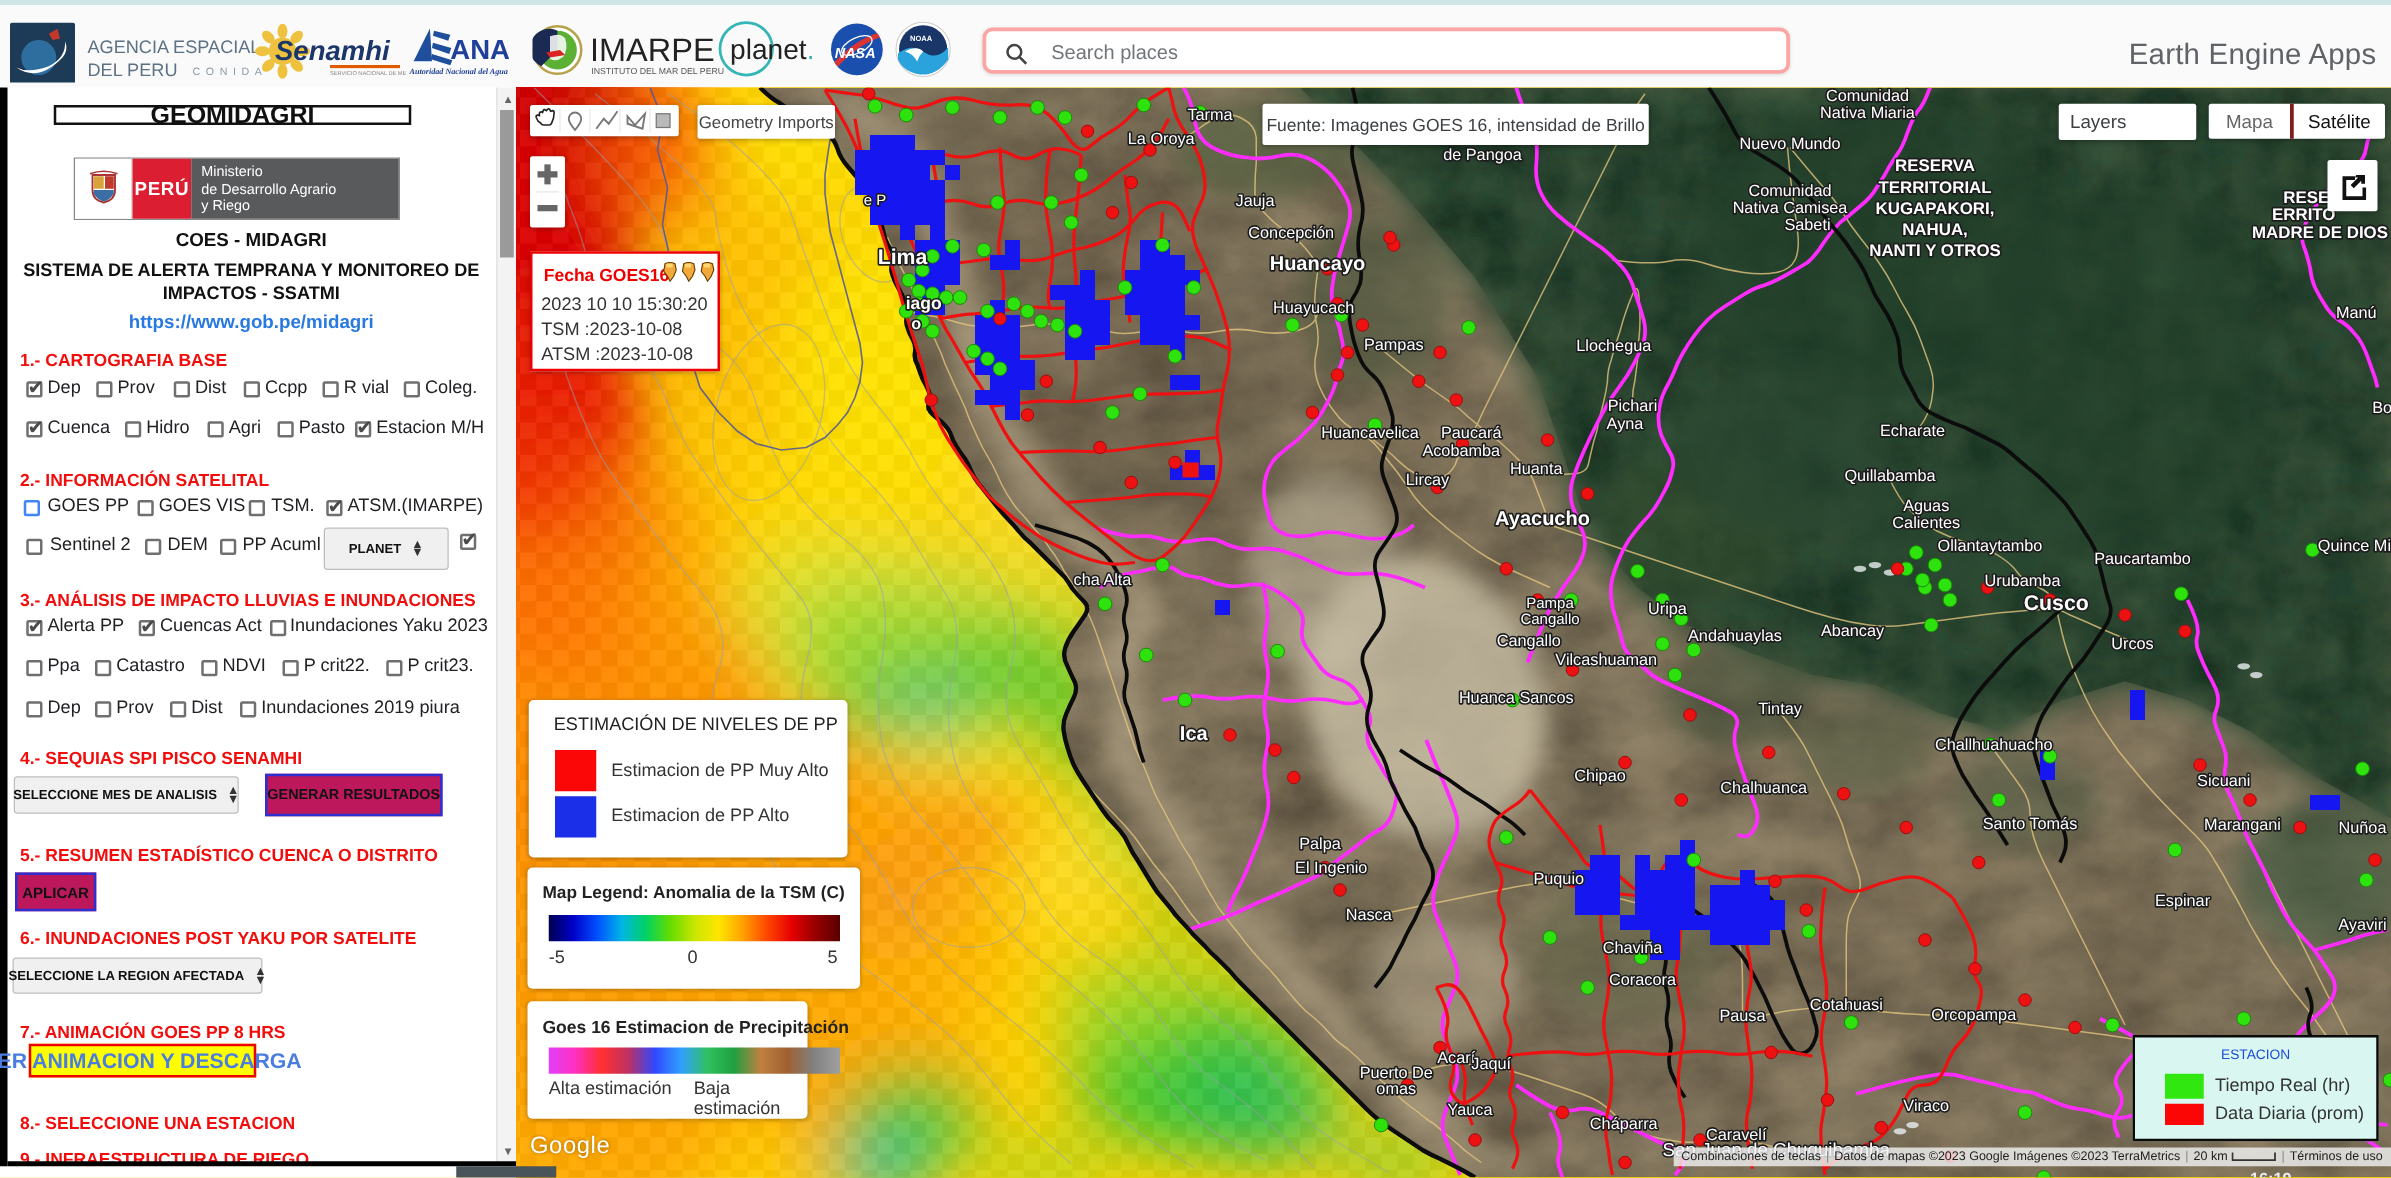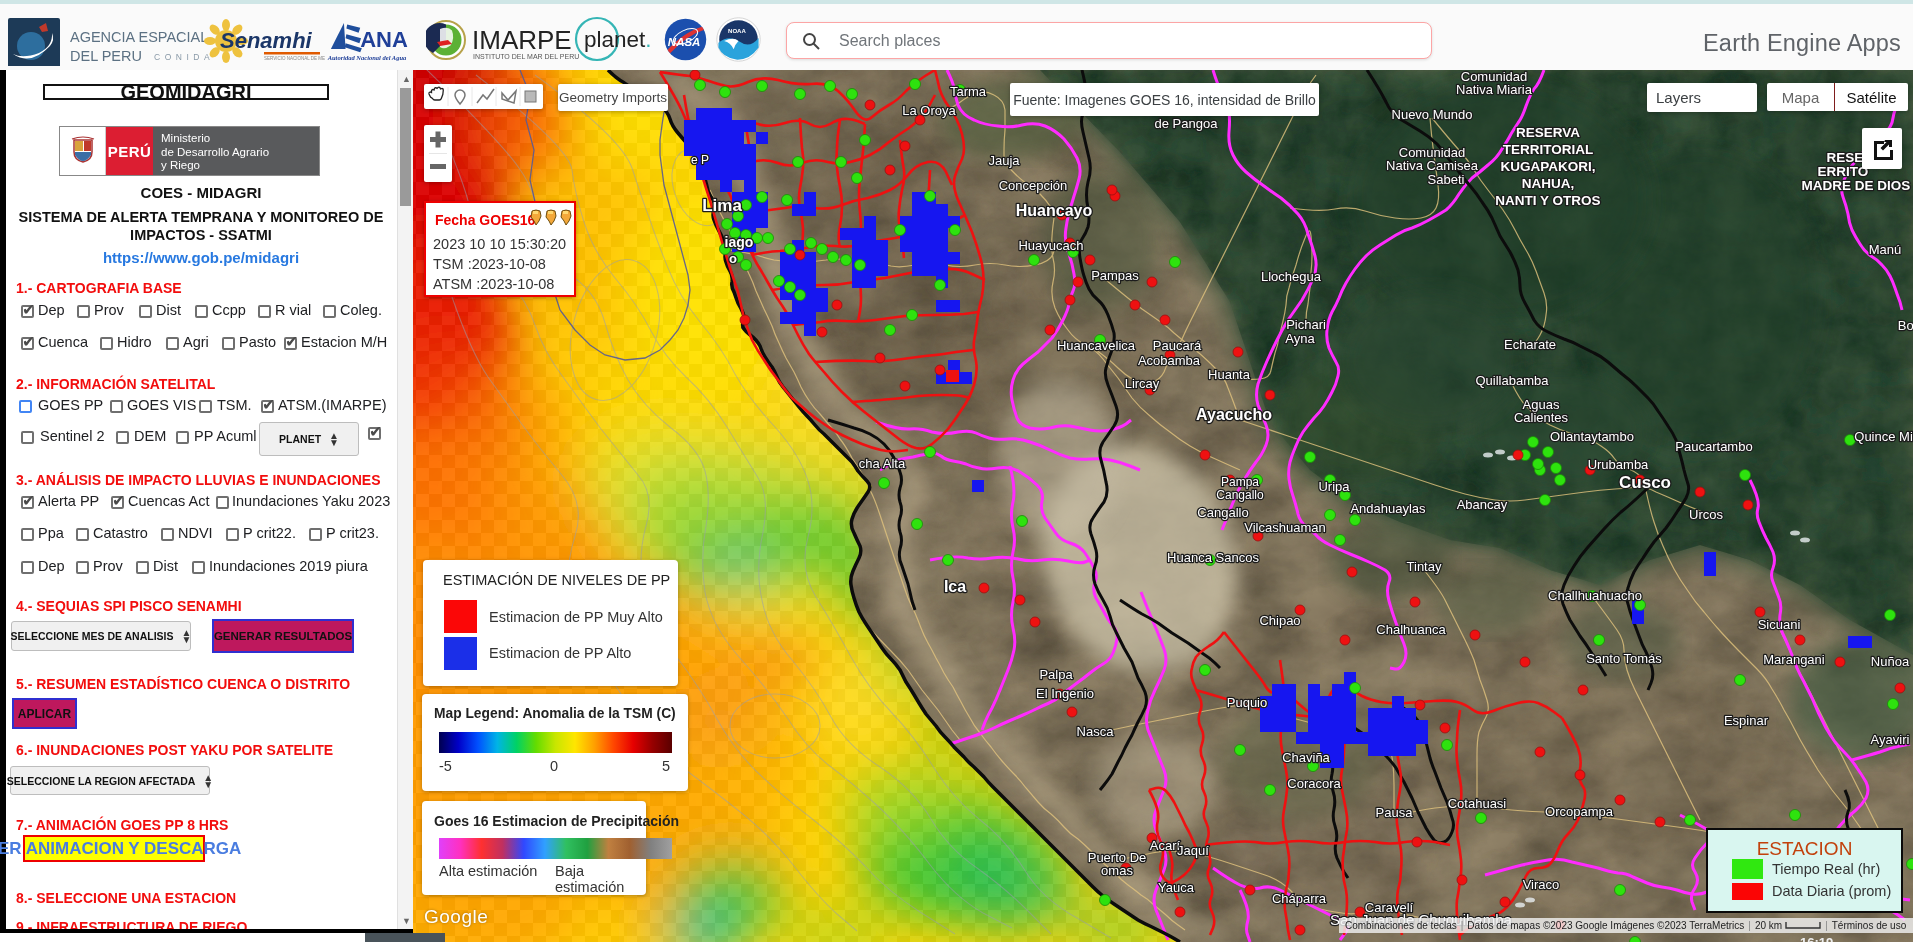--- a/index.html
+++ b/index.html
@@ -79,21 +79,21 @@
       </g>
 <text x="5" y="37" font-size="15" font-weight="bold" font-style="italic" fill="#fff" font-family="Liberation Sans,sans-serif">NASA</text>
 </svg>
 <svg class="abs" style="left:716px;top:13px" width="45" height="45" viewBox="0 0 56 56">
 <circle cx="28" cy="28" r="27" fill="#fff" stroke="#ccc"></circle>
 <circle cx="28" cy="28" r="24" fill="#1a3668"></circle>
 <path d="M3 32 Q16 22 28 30 Q42 40 53 26 L53 38 Q42 54 25 53 Q8 50 3 38 Z" fill="#2aa3dc"></path>
       <path d="M10 30 Q22 24 28 30 Q24 34 22 40 Q18 32 10 30Z" fill="#fff"></path>
 <text x="15" y="20" font-size="7.5" font-weight="bold" fill="#fff" font-family="Liberation Sans,sans-serif">NOAA</text>
 </svg>
-<div class="abs" style="left:786px;top:18px;width:646px;height:37px;background:#fff;border:1px solid #fca5a5;border-radius:8px;box-shadow:0 1px 3px rgba(0,0,0,.12)">
+<div class="abs" style="left:786px;top:18px;width:646px;height:37px;background:#fff;border:3px solid #fca5a5;border-radius:8px;box-shadow:0 1px 3px rgba(0,0,0,.12)">
 <svg class="abs" style="left:14px;top:8px" width="20" height="20" viewBox="0 0 20 20">
         <circle cx="8.5" cy="8.5" r="5.5" fill="none" stroke="#444" stroke-width="2"></circle>
         <line x1="12.5" y1="12.5" x2="18" y2="18" stroke="#444" stroke-width="2"></line>
       </svg>
 <div class="abs" style="left:52px;top:9px;font-size:16px;color:#70757a">Search places</div>
     </div>
 <div class="abs" style="left:1703px;top:26px;font-size:23.5px;white-space:nowrap;color:#5f6368;letter-spacing:.2px">Earth Engine Apps</div>
 </div>
 <div id="sidebar">
 <div class="abs" style="left:37px;top:14px;width:286px;height:16px;border:2.5px solid #111;display:flex;align-items:center;justify-content:center;font-weight:bold;font-size:20px;color:#111">GEOMIDAGRI</div>
@@ -915,21 +915,21 @@
           <rect x="33" y="3" width="5" height="3"></rect>
         </g>
       </svg>
 <div class="abs" style="left:7px;top:33px;font-size:14.5px;color:#333">2023 10 10 15:30:20</div>
 <div class="abs" style="left:7px;top:53px;font-size:14.5px;color:#333">TSM :2023-10-08</div>
 <div class="abs" style="left:7px;top:73px;font-size:14.5px;color:#333">ATSM :2023-10-08</div>
 </div>
 <div class="mbox" style="left:1010px;top:83px;width:309px;height:33px;display:flex;align-items:center;justify-content:center;font-size:14px;color:#3c4043;white-space:nowrap">Fuente: Imagenes GOES 16, intensidad de Brillo</div>
 <div class="mbox" style="left:1647px;top:83px;width:110px;height:29px;display:flex;align-items:center;font-size:15px;color:#3c4043;padding-left:9px">Layers</div>
 <div class="mbox" style="left:1767px;top:83px;width:141px;height:28px;display:flex">
-<div style="width:68px;display:flex;align-items:center;justify-content:center;font-size:15px;color:#666;border-right:1px solid #7f1d1d">Mapa</div>
+<div style="width:68px;display:flex;align-items:center;justify-content:center;font-size:15px;color:#666;border-right:3px solid #7f1d1d">Mapa</div>
 <div style="flex:1;display:flex;align-items:center;justify-content:center;font-size:15px;color:#111;font-weight:500">Satélite</div>
 </div>
 <div class="mbox" style="left:1862px;top:128px;width:40px;height:41px;display:flex;align-items:center;justify-content:center">
 <svg width="22" height="22" viewBox="0 0 22 22">
         <path d="M3 3 h10 v3 h-7 v13 h13 v-7 h3 v10 h-19 z M14 2 h7 v7 h-3 v-2.5 l-6 6 -2.5 -2.5 6 -6 h-2.5 z" fill="#111"></path>
       </svg>
 </div>
 <div class="mbox" style="left:423px;top:560px;width:255px;height:126px;border-radius:4px">
 <div class="abs" style="left:20px;top:12px;font-size:14.5px;font-weight:normal;color:#222">ESTIMACIÓN DE NIVELES DE PP</div>
 <div class="abs" style="left:21px;top:40px;width:33px;height:33px;background:#fb0707"></div>
@@ -944,21 +944,21 @@
 <div class="abs" style="left:128px;top:64px;font-size:14.5px;color:#333">0</div>
 <div class="abs" style="left:240px;top:64px;font-size:14.5px;color:#333">5</div>
 </div>
 <div class="mbox" style="left:422px;top:801px;width:224px;height:94px;border-radius:4px">
 <div class="abs" style="left:12px;top:12px;font-size:14px;font-weight:bold;color:#222;white-space:nowrap">Goes 16 Estimacion de Precipitación</div>
 <div class="abs" style="left:17px;top:37px;width:233px;height:21px;background:linear-gradient(to right,#e040fb,#ff30c0,#ff3030,#c03060,#3048ff,#30a0ff,#30c060,#20a040,#c08040,#a06030,#808080,#a0a0a0)"></div>
 <div class="abs" style="left:17px;top:62px;font-size:14.5px;color:#333">Alta estimación</div>
 <div class="abs" style="left:133px;top:62px;font-size:14.5px;color:#333">Baja estimación</div>
 </div>
 <div class="abs" style="left:1706px;top:828px;width:197px;height:85px;background:#d9f6f0;border:2.5px solid #0a0a0a">
-<div class="abs" style="left:0;top:8px;width:100%;text-align:center;font-size:19px;color:#c2410c">ESTACION</div>
+<div class="abs" style="left:0;top:8px;width:100%;text-align:center;font-size:11px;color:#1d4ed8">ESTACION</div>
 <div class="abs" style="left:24px;top:29px;width:31px;height:20px;background:#30e810"></div>
 <div class="abs" style="left:64px;top:31px;font-size:14.5px;color:#333">Tiempo Real (hr)</div>
 <div class="abs" style="left:24px;top:53px;width:31px;height:17px;background:#fb0505"></div>
 <div class="abs" style="left:64px;top:53px;font-size:14.5px;color:#333">Data Diaria (prom)</div>
 </div>
 <div class="abs" style="left:424px;top:906px;font-size:19px;color:#fff;letter-spacing:.5px;text-shadow:0 0 3px rgba(0,0,0,.4);font-weight:500">Google</div>
 <div class="abs" style="left:1339px;top:918px;width:574px;height:15px;background:rgba(240,240,240,.82);display:flex;align-items:center;font-size:10px;color:#222;white-space:nowrap">
 <span style="margin-left:6px">Combinaciones de teclas</span>
 <span style="margin:0 4px;color:#888">|</span>
 <span>Datos de mapas ©2023 Google Imágenes ©2023 TerraMetrics</span>

